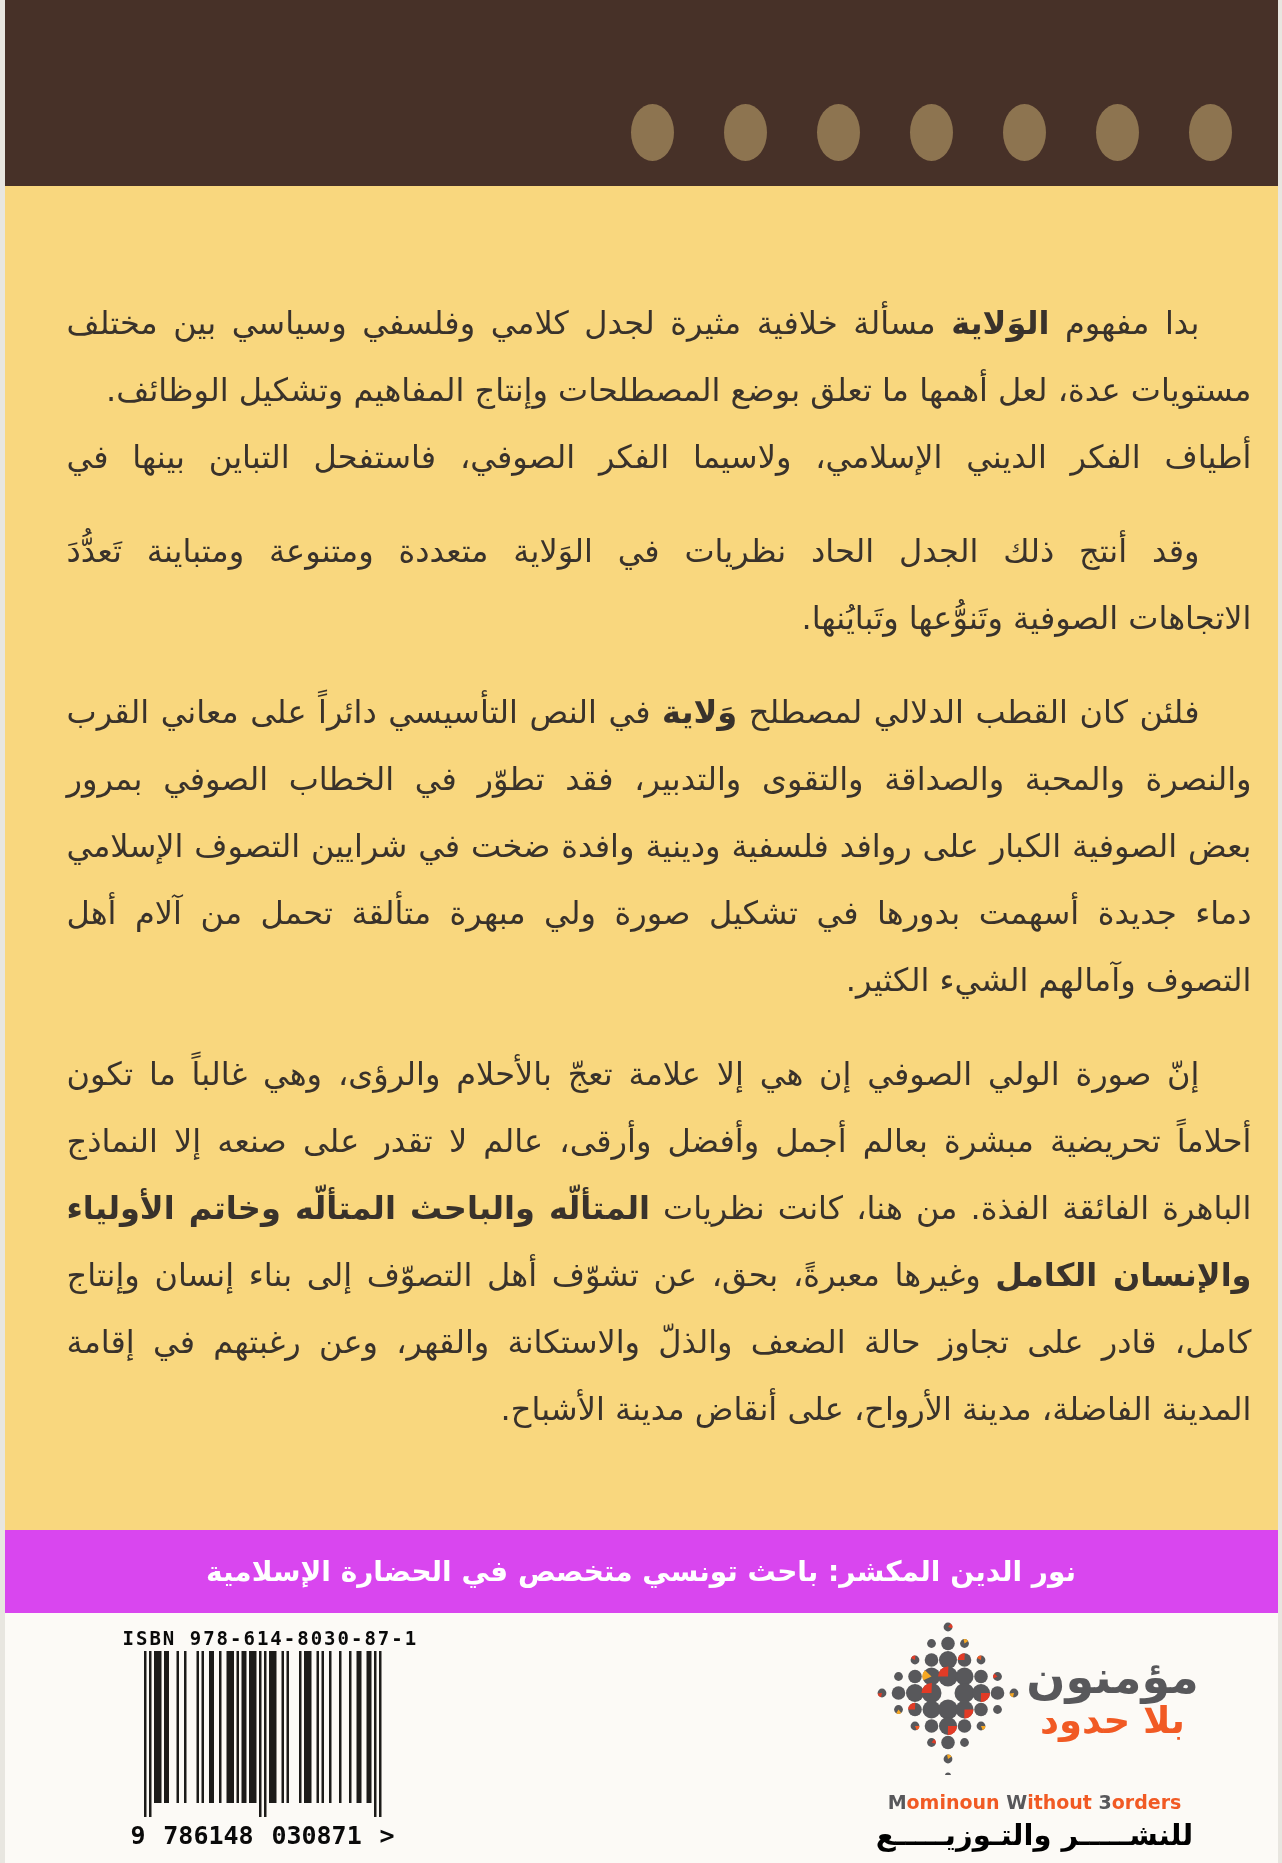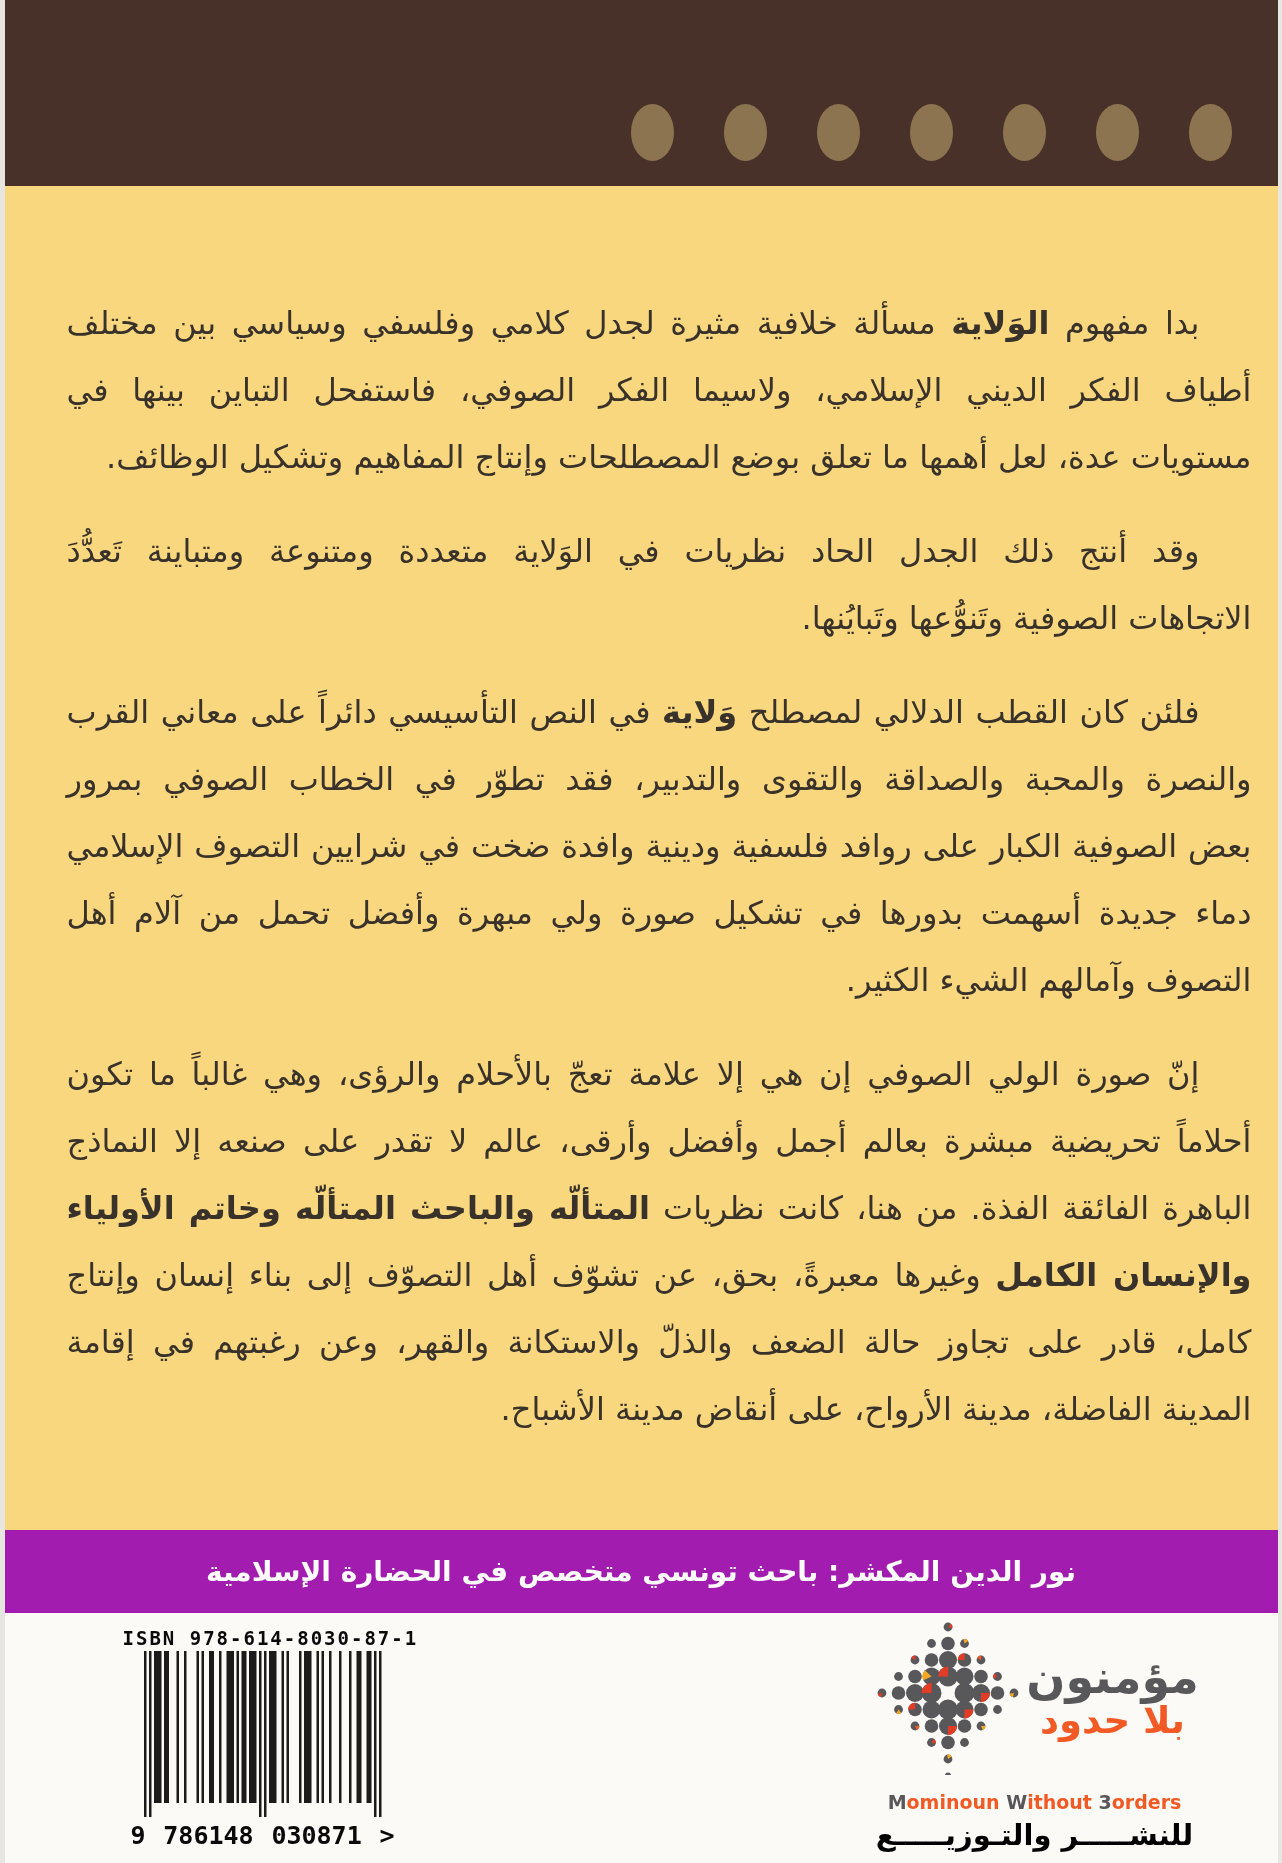--- a/index.html
+++ b/index.html
@@ -22,21 +22,21 @@
     direction:rtl; unicode-bidi:embed;
     font-size:32px; line-height:67px; color:#39322b;
     text-align:justify; text-align-last:justify;
   }
   .tline.first { padding-right:52px; }
   .tline.lastline { text-align-last:right; }
   .tline b { font-weight:700; }
   
   .author-band {
     position:absolute; top:1530px; left:0; width:100%; height:83px;
-    background:#a21caf; display:flex; align-items:center; justify-content:center;
+    background:#d946ef; display:flex; align-items:center; justify-content:center;
   }
   .author-band span { direction:rtl; color:#ffffff; font-size:28px; font-weight:700; }
   
   .footer { position:absolute; top:1613px; left:0; width:100%; height:250px; background:#fcfaf6; }
   .barcode-block { position:absolute; left:118px; top:14px; width:280px; text-align:center; }
   .isbn-label {
     font-family:"DejaVu Sans Mono", monospace; font-size:19px; letter-spacing:2px;
     color:#0a0a0a; white-space:nowrap; margin-bottom:2px; font-weight:700;
   }
   #barcode { display:block; margin:0 auto; }
@@ -66,32 +66,32 @@
       <span class="dot"></span>
       <span class="dot"></span>
       <span class="dot"></span>
     </div>
   </div>
 
   <div class="blurb">
     <div id="paragraphs">
         <div class="para">
           <div class="tline first"><span>بدا مفهوم </span><b>الوَلاية</b><span> مسألة خلافية مثيرة لجدل كلامي وفلسفي وسياسي بين مختلف</span></div>
+          <div class="tline lastline"><span>مستويات عدة، لعل أهمها ما تعلق بوضع المصطلحات وإنتاج المفاهيم وتشكيل الوظائف.</span></div>
           <div class="tline"><span>أطياف الفكر الديني الإسلامي، ولاسيما الفكر الصوفي، فاستفحل التباين بينها في</span></div>
-          <div class="tline lastline"><span>مستويات عدة، لعل أهمها ما تعلق بوضع المصطلحات وإنتاج المفاهيم وتشكيل الوظائف.</span></div>
         </div>
         <div class="para">
           <div class="tline first"><span>وقد أنتج ذلك الجدل الحاد نظريات في الوَلاية متعددة ومتنوعة ومتباينة تَعدُّدَ</span></div>
           <div class="tline lastline"><span>الاتجاهات الصوفية وتَنوُّعها وتَبايُنها.</span></div>
         </div>
         <div class="para">
           <div class="tline first"><span>فلئن كان القطب الدلالي لمصطلح </span><b>وَلاية</b><span> في النص التأسيسي دائراً على معاني القرب</span></div>
           <div class="tline"><span>والنصرة والمحبة والصداقة والتقوى والتدبير، فقد تطوّر في الخطاب الصوفي بمرور</span></div>
           <div class="tline"><span>بعض الصوفية الكبار على روافد فلسفية ودينية وافدة ضخت في شرايين التصوف الإسلامي</span></div>
-          <div class="tline"><span>دماء جديدة أسهمت بدورها في تشكيل صورة ولي مبهرة وأفضل تحمل من آلام أهل</span></div>
+          <div class="tline"><span>دماء جديدة أسهمت بدورها في تشكيل صورة ولي مبهرة متألقة تحمل من آلام أهل</span></div>
           <div class="tline lastline"><span>التصوف وآمالهم الشيء الكثير.</span></div>
         </div>
         <div class="para">
           <div class="tline first"><span>إنّ صورة الولي الصوفي إن هي إلا علامة تعجّ بالأحلام والرؤى، وهي غالباً ما تكون</span></div>
           <div class="tline"><span>أحلاماً تحريضية مبشرة بعالم أجمل وأفضل وأرقى، عالم لا تقدر على صنعه إلا النماذج</span></div>
           <div class="tline"><span>الباهرة الفائقة الفذة. من هنا، كانت نظريات </span><b>المتألّه والباحث المتألّه وخاتم الأولياء</b></div>
           <div class="tline"><b>والإنسان الكامل</b><span> وغيرها معبرةً، بحق، عن تشوّف أهل التصوّف إلى بناء إنسان وإنتاج</span></div>
           <div class="tline"><span>كامل، قادر على تجاوز حالة الضعف والذلّ والاستكانة والقهر، وعن رغبتهم في إقامة</span></div>
           <div class="tline lastline"><span>المدينة الفاضلة، مدينة الأرواح، على أنقاض مدينة الأشباح.</span></div>
         </div>

